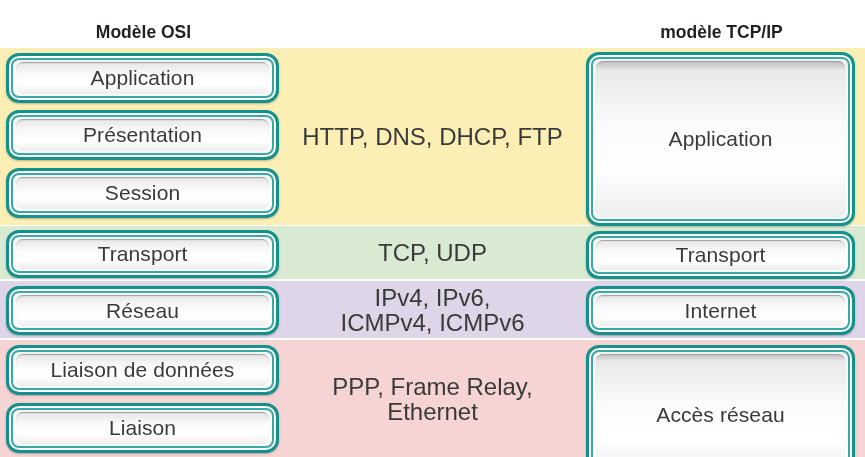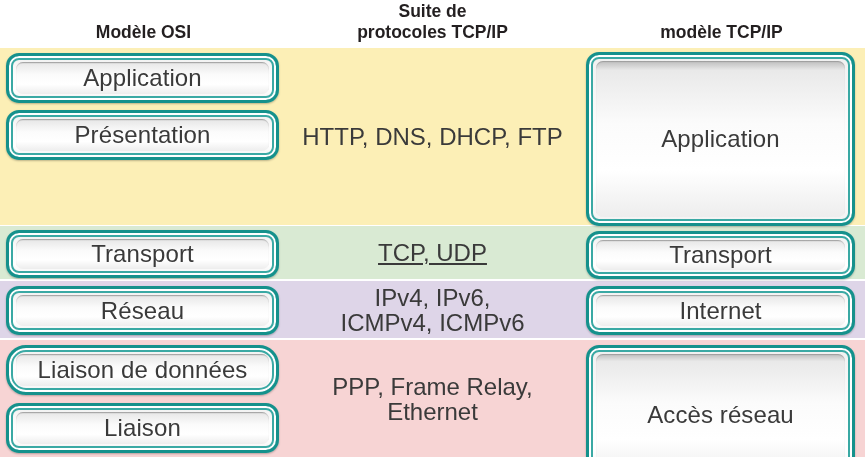--- a/index.html
+++ b/index.html
@@ -54,21 +54,21 @@
   #col-osi .lbox{left:6px;right:8px;}
   #col-tcpip .lbox{left:8px;right:10px;}
   .lbox .inner{
     position:absolute;left:7px;right:7px;top:6px;bottom:6px;
     border-radius:7px;
     background:linear-gradient(180deg,#bdbdbd 0%,#e9e9e9 6%,#fbfbfb 40%,#ffffff 70%,#ededed 100%);
     box-shadow:inset 0 1px 1px rgba(0,0,0,.18);
     display:flex;align-items:center;justify-content:center;
   }
   .lbl{
-    font-size:24px;
+    font-size:21px;
     color:#3a3a3a;
     letter-spacing:.1px;
     text-align:center;
     line-height:22px;
   }
 
   
   #osi-0{top:5px;  height:50px;}
   #osi-1{top:62px; height:50px;}
   #osi-2{top:120px;height:50px;}
@@ -86,63 +86,64 @@
   
   .proto{
     position:absolute;left:0;width:291px;
     display:flex;align-items:center;justify-content:center;
     text-align:center;
     font-size:24px;
     color:#3a3a3a;
     line-height:25px;
   }
   #proto-0{top:0px;  height:177px;}
-  #proto-1{top:178px;height:53px;text-decoration:underline;}
+  #proto-1{top:178px;height:53px;}
   #proto-2{top:233px;height:57px;}
   #proto-3{top:292px;height:117px;}
 </style>
 </head>
 <body style="background: rgb(255, 255, 255);">
 
 <div class="band" id="band-app" style="background: rgb(252, 239, 182);"></div>
 <div class="band" id="band-tran" style="background: rgb(217, 234, 211);"></div>
 <div class="band" id="band-net" style="background: rgb(222, 213, 232);"></div>
 <div class="band" id="band-acc" style="background: rgb(247, 212, 212);"></div>
 
 <div class="headers">
   <div class="hdr" id="hdr-osi" style="color: rgb(35, 31, 32);">Modèle OSI</div>
-  <div class="hdr" id="hdr-suite" style="color: rgb(35, 31, 32);">
-    <div>Suite de</div>
-    <div>protocoles TCP/IP</div>
-  </div>
   <div class="hdr" id="hdr-tcpip" style="color: rgb(35, 31, 32);">modèle TCP/IP</div>
 </div>
 
 <div class="col" id="col-osi">
   <div class="lbox" id="osi-0" style="border-color: rgb(21, 145, 140); box-shadow: rgb(255, 255, 255) 0px 0px 0px 2px inset, rgb(58, 169, 164) 0px 0px 0px 4px inset, rgba(0, 0, 0, 0.25) 0px 1px 2px;">
     <div class="inner">
       <span class="lbl" style="color: rgb(58, 58, 58);">Application</span>
     </div>
   </div>
   <div class="lbox" id="osi-1" style="border-color: rgb(21, 145, 140); box-shadow: rgb(255, 255, 255) 0px 0px 0px 2px inset, rgb(58, 169, 164) 0px 0px 0px 4px inset, rgba(0, 0, 0, 0.25) 0px 1px 2px;">
     <div class="inner">
       <span class="lbl" style="color: rgb(58, 58, 58);">Présentation</span>
     </div>
   </div>
+  <div class="lbox" id="osi-2" style="border-color: rgb(21, 145, 140); box-shadow: rgb(255, 255, 255) 0px 0px 0px 2px inset, rgb(58, 169, 164) 0px 0px 0px 4px inset, rgba(0, 0, 0, 0.25) 0px 1px 2px;">
+    <div class="inner">
+      <span class="lbl" style="color: rgb(58, 58, 58);">Session</span>
+    </div>
+  </div>
   <div class="lbox" id="osi-3" style="border-color: rgb(21, 145, 140); box-shadow: rgb(255, 255, 255) 0px 0px 0px 2px inset, rgb(58, 169, 164) 0px 0px 0px 4px inset, rgba(0, 0, 0, 0.25) 0px 1px 2px;">
     <div class="inner">
       <span class="lbl" style="color: rgb(58, 58, 58);">Transport</span>
     </div>
   </div>
   <div class="lbox" id="osi-4" style="border-color: rgb(21, 145, 140); box-shadow: rgb(255, 255, 255) 0px 0px 0px 2px inset, rgb(58, 169, 164) 0px 0px 0px 4px inset, rgba(0, 0, 0, 0.25) 0px 1px 2px;">
     <div class="inner">
       <span class="lbl" style="color: rgb(58, 58, 58);">Réseau</span>
     </div>
   </div>
-  <div class="lbox" id="osi-5" style="border-color: rgb(21, 145, 140); box-shadow: rgb(255, 255, 255) 0px 0px 0px 2px inset, rgb(58, 169, 164) 0px 0px 0px 4px inset, rgba(0, 0, 0, 0.25) 0px 1px 2px; border-radius: 20px;">
+  <div class="lbox" id="osi-5" style="border-color: rgb(21, 145, 140); box-shadow: rgb(255, 255, 255) 0px 0px 0px 2px inset, rgb(58, 169, 164) 0px 0px 0px 4px inset, rgba(0, 0, 0, 0.25) 0px 1px 2px;">
     <div class="inner">
       <span class="lbl" style="color: rgb(58, 58, 58);">Liaison de données</span>
     </div>
   </div>
   <div class="lbox" id="osi-6" style="border-color: rgb(21, 145, 140); box-shadow: rgb(255, 255, 255) 0px 0px 0px 2px inset, rgb(58, 169, 164) 0px 0px 0px 4px inset, rgba(0, 0, 0, 0.25) 0px 1px 2px;">
     <div class="inner">
       <span class="lbl" style="color: rgb(58, 58, 58);">Liaison</span>
     </div>
   </div>
 </div>

